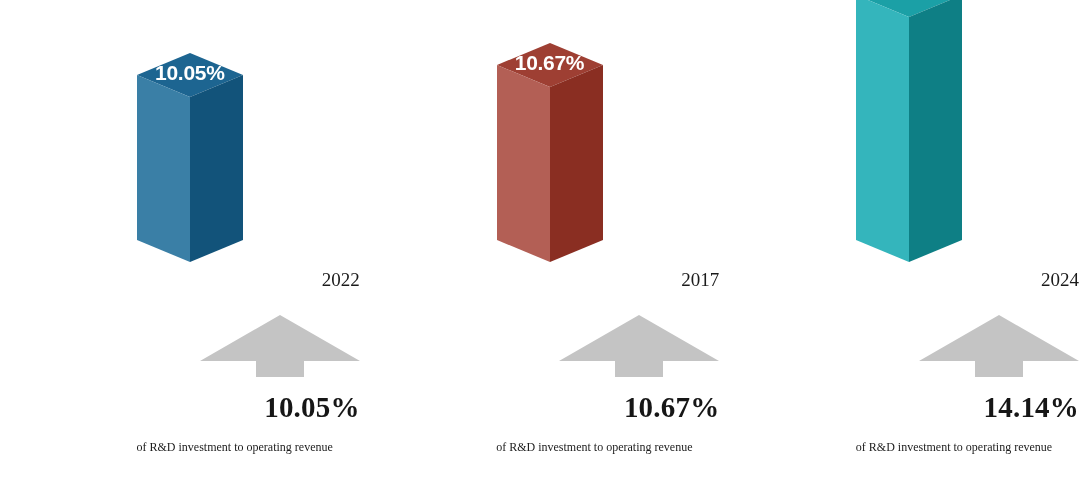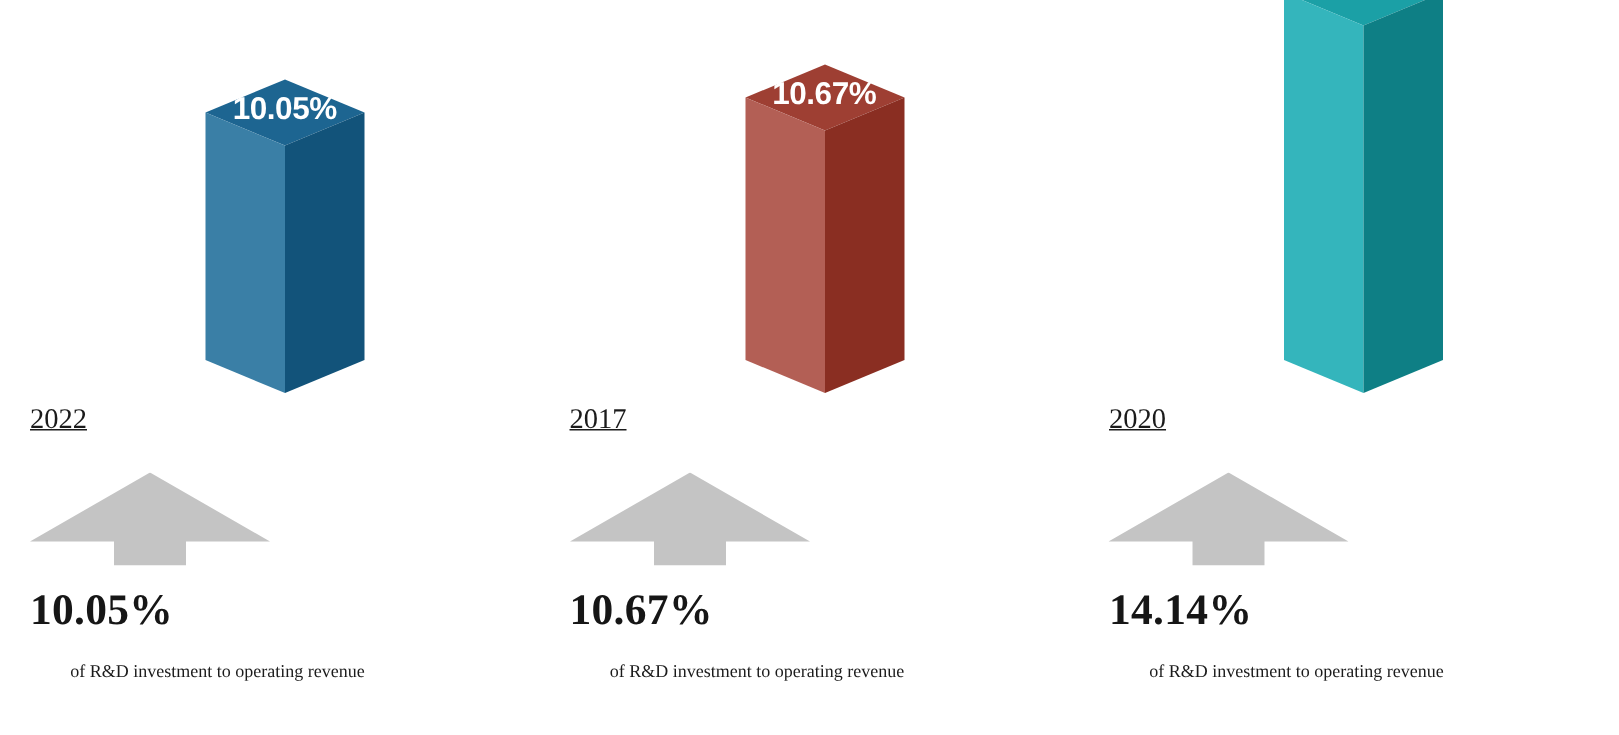--- a/index.html
+++ b/index.html
@@ -24,21 +24,21 @@
     flex-direction: row;
     align-items: stretch;
   }
 
   .column {
     position: relative;
     flex: 1 1 0;
     height: 100%;
     display: flex;
     flex-direction: column;
-    align-items: flex-start;
+    align-items: flex-end;
     padding-left: 20px;
   }
 
   
   .bar-zone {
     position: relative;
     width: 100%;
     height: 266px;
   }
 
@@ -69,21 +69,20 @@
     white-space: nowrap;
   }
 
   
   .year-label {
     font-family: "Liberation Serif", "DejaVu Serif", serif;
     font-size: 19px;
     color: #1b1b1b;
     line-height: 1;
     margin-top: 4px;
-    text-decoration: underline;
   }
 
   
   .arrow-wrap {
     margin-top: 26px;
     height: 64px;
     display: flex;
     align-items: flex-start;
     justify-content: center;
   }
@@ -176,21 +175,21 @@
       <div class="bar3d">
         <svg width="106" height="289" viewBox="0 0 106 289" xmlns="http://www.w3.org/2000/svg">
           <polygon points="0,22 53,0 106,22 53,44" style="fill:#1ba0a6"></polygon>
           <polygon points="0,22 53,44 53,289 0,267" style="fill:#34b5bc"></polygon>
           <polygon points="106,22 106,267 53,289 53,44" style="fill:#0e7f85"></polygon>
         </svg>
         <div class="bar-value-label" style="top: 8px;">14.14%</div>
       </div>
     </div>
 
-    <div class="year-label">2020</div>
+    <div class="year-label">2024</div>
 
     <div class="arrow-wrap">
       <svg width="160" height="62" viewBox="0 0 160 62" xmlns="http://www.w3.org/2000/svg">
         <polygon points="80,0 160,46 104,46 104,62 56,62 56,46 0,46" style="fill:#c4c4c4"></polygon>
       </svg>
     </div>
 
     <div class="big-percent">14.14%</div>
 
     <div class="caption">of R&amp;D investment to operating revenue</div>

